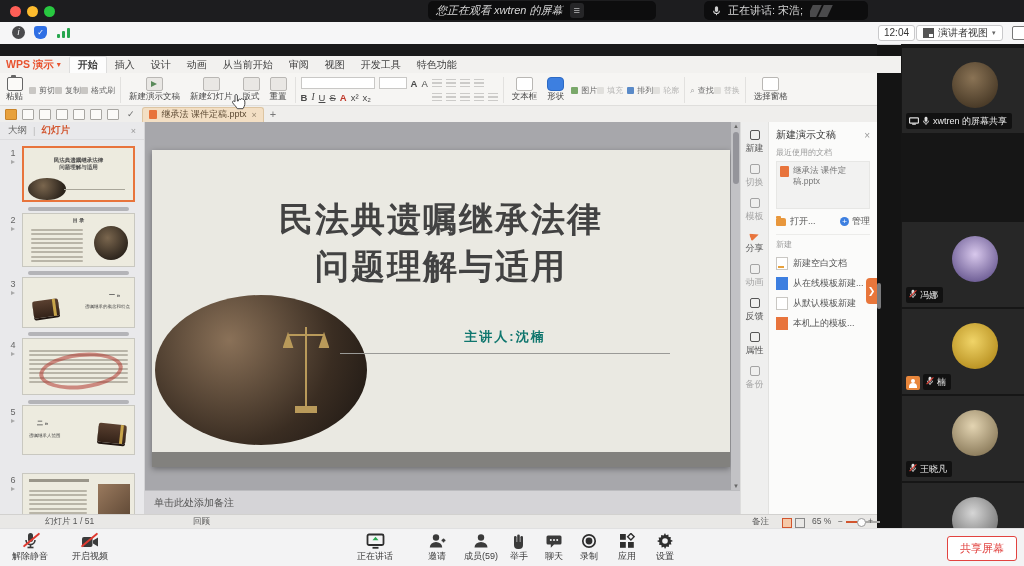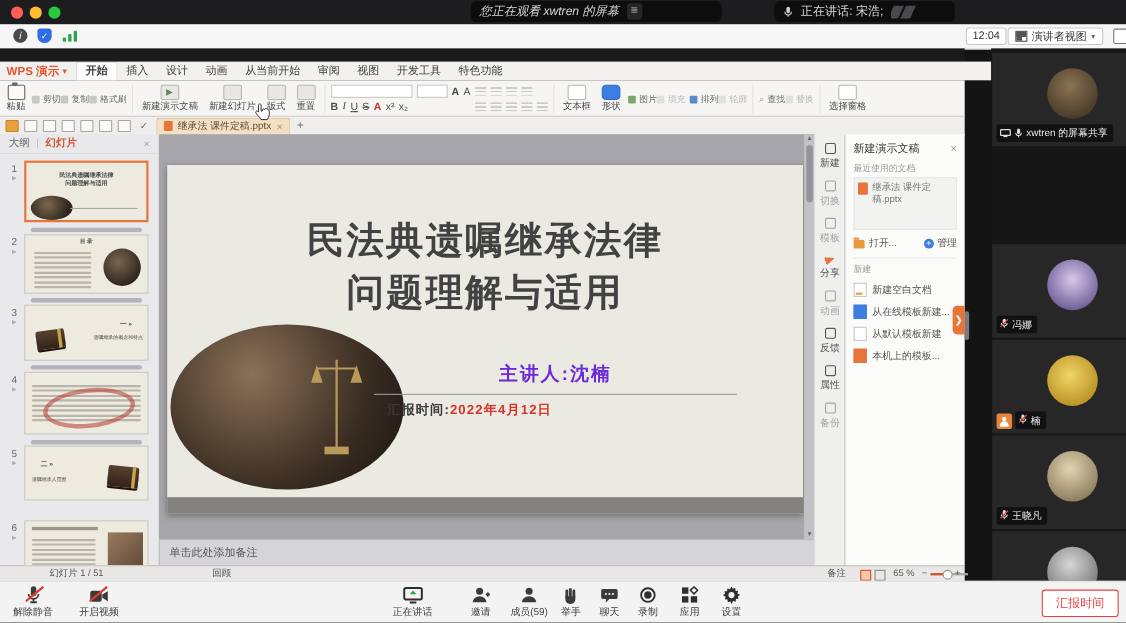--- a/index.html
+++ b/index.html
@@ -99,21 +99,21 @@
   .th-photo{position:absolute;background:linear-gradient(135deg,#9a7a5e,#5a4432);}
 
   .canvas{left:145px;top:122px;width:595px;height:368px;background:#a7a7ab;overflow:hidden;}
   .slide{position:absolute;left:7px;top:28px;width:578px;height:317px;background:#eae9e2;box-shadow:0 2px 6px rgba(0,0,0,.35);}
   .slide-foot{position:absolute;left:0;bottom:0;width:100%;height:15px;background:#82817e;}
   .slide-title{position:absolute;left:0;right:0;top:46px;text-align:center;color:#424242;font-weight:bold;
     font-size:34px;line-height:1.38;letter-spacing:2px;}
   .photo{position:absolute;left:3px;top:145px;width:212px;height:150px;border-radius:50%;
     background:radial-gradient(circle at 35% 30%,#8a7158,#3a2d22 60%,#1d1713 95%);overflow:hidden;}
   .presenter-blk{position:absolute;left:188px;top:178px;width:330px;}
-  .presenter{font-size:17px;font-weight:bold;color:#6d28d9;letter-spacing:2px;text-align:center;}
+  .presenter{font-size:13px;font-weight:bold;color:#0f766e;letter-spacing:2px;text-align:center;}
   .pres-line{height:1px;background:#9a9a97;margin:7px 0 5px 0;}
   .report{font-size:12px;font-weight:bold;letter-spacing:1px;color:#3a3a3a;padding-left:12px;}
   .report .date{color:#d7342a;}
   .vscroll{position:absolute;right:0;top:0;width:9px;height:100%;background:#c2c2c5;}
   .vscroll .thumbbar{position:absolute;left:1.5px;top:10px;width:6px;height:52px;background:#94949a;border-radius:3px;}
   .vscroll .ar{position:absolute;left:2px;font-size:6px;color:#666;}
 
   .notes-bar{left:145px;top:490px;width:595px;height:24px;background:#d5d4d7;border-top:1px solid #bcbcbf;
     font-size:10px;color:#555;line-height:23px;padding-left:9px;box-sizing:border-box;}
 
@@ -483,23 +483,20 @@
             <line x1="5" y1="12" x2="41" y2="12"></line>
             <path d="M5 12 l-4 12 h8 z" fill="#b99a5a"></path>
             <path d="M41 12 l-4 12 h8 z" fill="#b99a5a"></path>
             <rect x="13" y="84" width="20" height="5" fill="#b99a5a"></rect>
           </g>
         </svg>
       </div>
       <div class="presenter-blk">
         <div class="presenter">主讲人:沈楠</div>
         <div class="pres-line"></div>
-        <div class="report">
-          <span>汇报时间:</span><span class="date">2022年4月12日</span>
-        </div>
       </div>
       <div class="slide-foot"></div>
     </div>
     <div class="vscroll">
       <span class="ar" style="top:1px">▲</span>
       <div class="thumbbar"></div>
       <span class="ar" style="bottom:1px">▼</span>
     </div>
   </div>
 
@@ -695,21 +692,21 @@
     </div>
     <div class="mb-btn" style="left:656px">
       <span class="icw">
         <svg width="16" height="16" viewBox="0 0 16 16">
             <path fill="#2e2e2e" d="M8 0l1 2.2 2.4-.6.2 2.4 2.4.2-.6 2.4L16 8l-2.2 1 .6 2.4-2.4.2-.2 2.4-2.4-.6L8 16l-1-2.2-2.4.6-.2-2.4-2.4-.2.6-2.4L0 8l2.2-1-.6-2.4 2.4-.2.2-2.4 2.4.6z"></path>
             <circle cx="8" cy="8" r="2.8" fill="#f3f3f4"></circle>
           </svg>
       </span>
       <span class="lbl">设置</span>
     </div>
-    <button class="leave-btn">汇报时间</button>
+    <button class="leave-btn">共享屏幕</button>
   </div>
 
   <div class="abs sidebar">
     <div class="tile" style="top:4px">
       <div class="avatar" style="background:radial-gradient(circle at 45% 35%,#8a7355,#4a3b28 75%)"></div>
       <div class="plabel">
         <svg width="10" height="8" viewBox="0 0 19 14">
             <rect x="1" y="1" width="17" height="10" rx="1.5" fill="none" stroke="#ddd" stroke-width="2.4"></rect>
             <line x1="6" y1="13" x2="13" y2="13" stroke="#ddd" stroke-width="2.4"></line>
           </svg>

